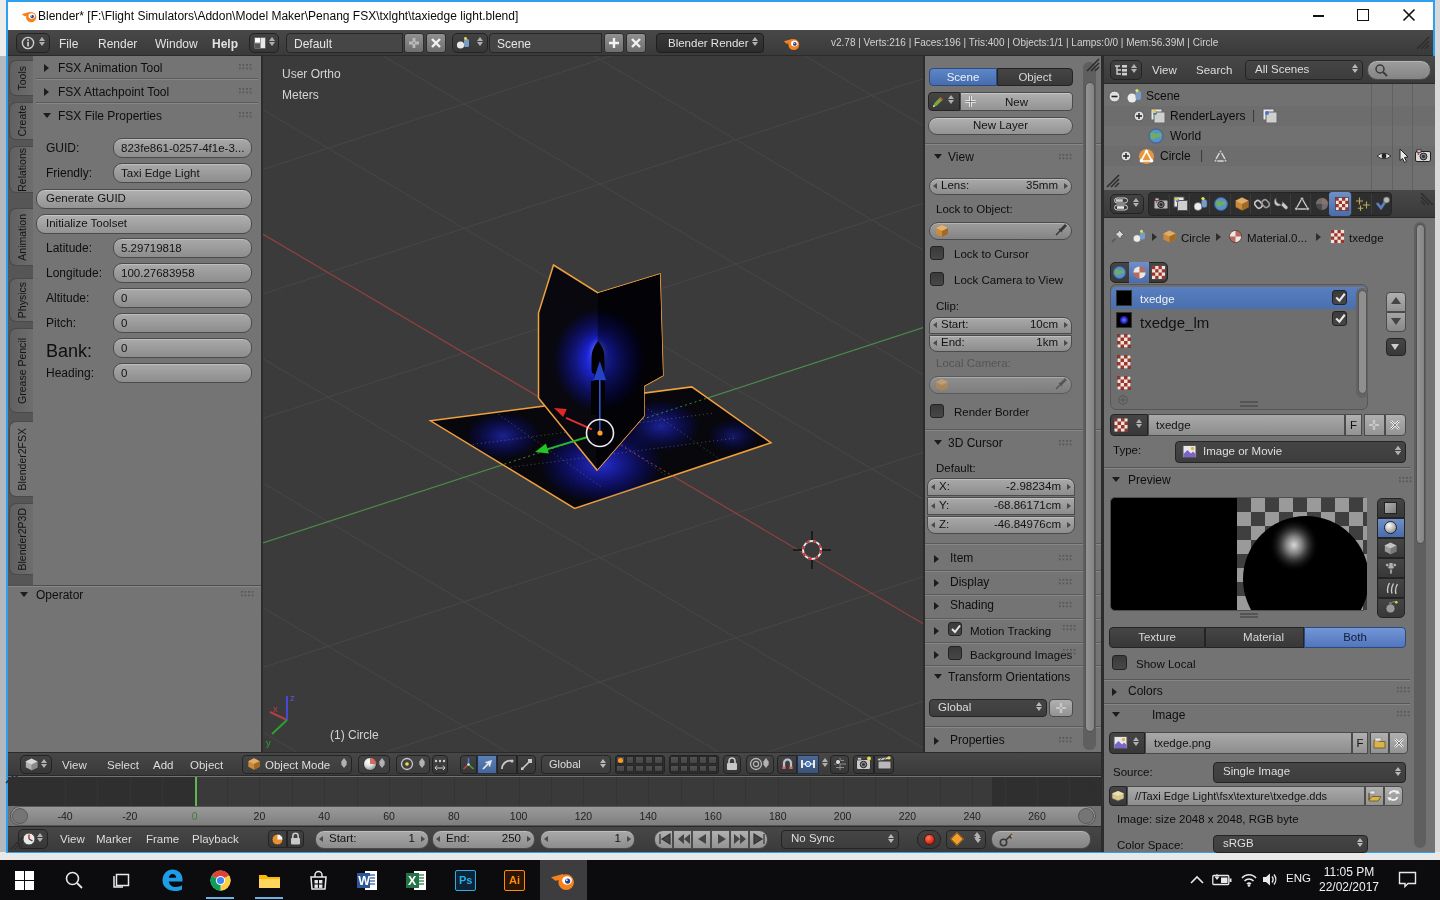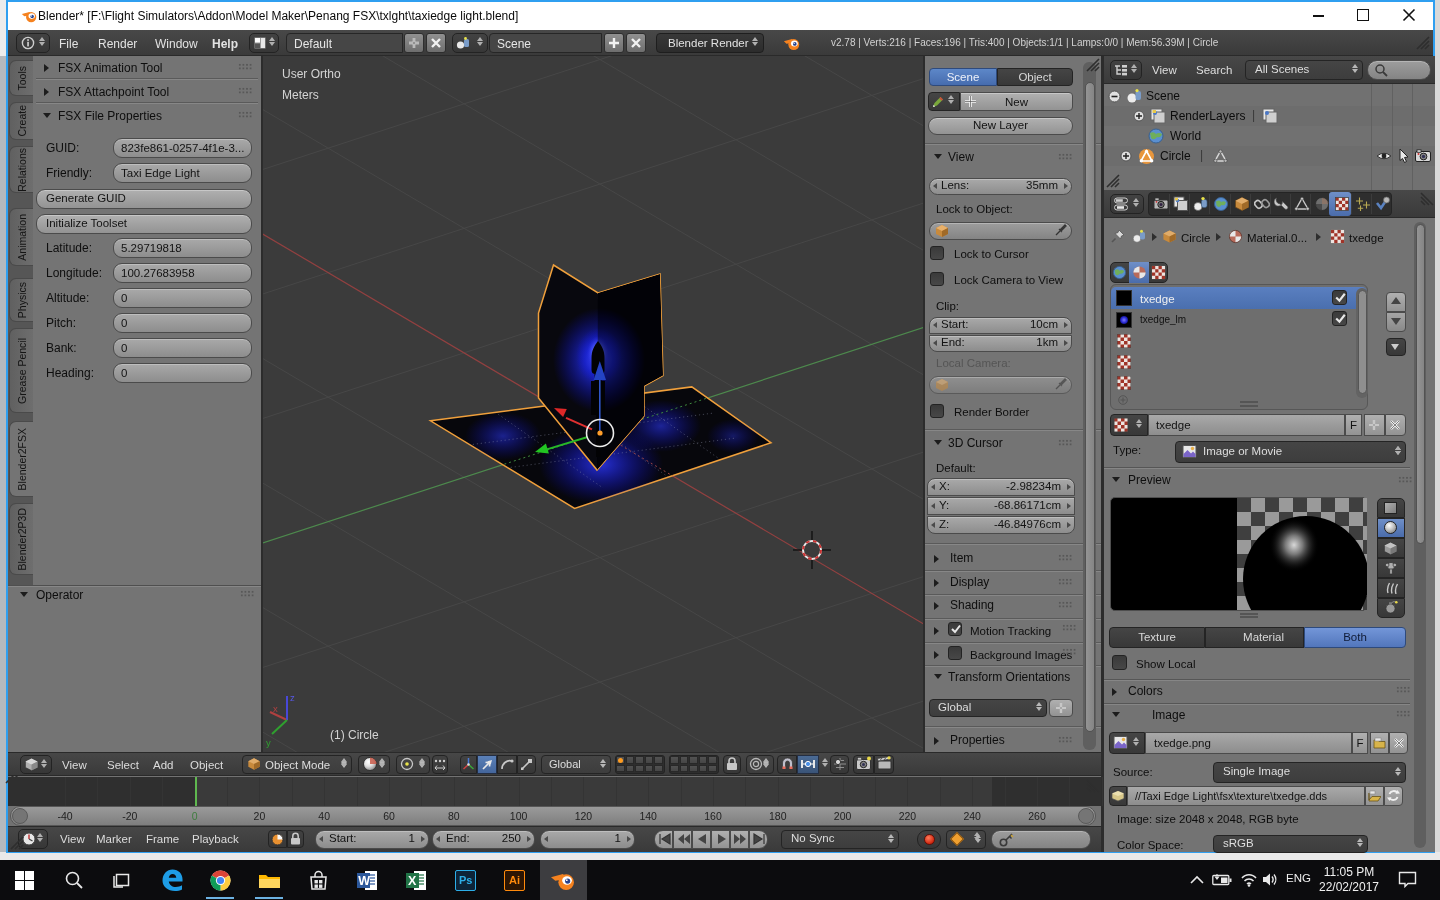--- a/index.html
+++ b/index.html
@@ -148,21 +148,21 @@
 <div class="abs " style="left:121px;top:242.5px;font-size:11.5px;color:#131313;font-weight:400;white-space:nowrap;line-height:1;">5.29719818</div>
 <div class="abs " style="left:46px;top:267px;font-size:12px;color:#0e0e0e;font-weight:400;white-space:nowrap;line-height:1;">Longitude:</div>
 <div class="abs " style="left:113px;top:263px;width:139px;height:20px;background:linear-gradient(180deg,#a9a9a9,#8d8d8d);border:1px solid #4b4b4b;border-radius:9px;box-shadow:inset 0 1px 0 rgba(255,255,255,.25)"></div>
 <div class="abs " style="left:121px;top:267.5px;font-size:11.5px;color:#131313;font-weight:400;white-space:nowrap;line-height:1;">100.27683958</div>
 <div class="abs " style="left:46px;top:292px;font-size:12px;color:#0e0e0e;font-weight:400;white-space:nowrap;line-height:1;">Altitude:</div>
 <div class="abs " style="left:113px;top:288px;width:139px;height:20px;background:linear-gradient(180deg,#a9a9a9,#8d8d8d);border:1px solid #4b4b4b;border-radius:9px;box-shadow:inset 0 1px 0 rgba(255,255,255,.25)"></div>
 <div class="abs " style="left:121px;top:292.5px;font-size:11.5px;color:#131313;font-weight:400;white-space:nowrap;line-height:1;">0</div>
 <div class="abs " style="left:46px;top:317px;font-size:12px;color:#0e0e0e;font-weight:400;white-space:nowrap;line-height:1;">Pitch:</div>
 <div class="abs " style="left:113px;top:313px;width:139px;height:20px;background:linear-gradient(180deg,#a9a9a9,#8d8d8d);border:1px solid #4b4b4b;border-radius:9px;box-shadow:inset 0 1px 0 rgba(255,255,255,.25)"></div>
 <div class="abs " style="left:121px;top:317.5px;font-size:11.5px;color:#131313;font-weight:400;white-space:nowrap;line-height:1;">0</div>
-<div class="abs " style="left:46px;top:342px;font-size:12px;color:#0e0e0e;font-weight:400;white-space:nowrap;line-height:1;text-align:center;">Bank:</div>
+<div class="abs " style="left:46px;top:342px;font-size:18px;color:#0e0e0e;font-weight:400;white-space:nowrap;line-height:1;text-align:center;">Bank:</div>
 <div class="abs " style="left:113px;top:338px;width:139px;height:20px;background:linear-gradient(180deg,#a9a9a9,#8d8d8d);border:1px solid #4b4b4b;border-radius:9px;box-shadow:inset 0 1px 0 rgba(255,255,255,.25)"></div>
 <div class="abs " style="left:121px;top:342.5px;font-size:11.5px;color:#131313;font-weight:400;white-space:nowrap;line-height:1;">0</div>
 <div class="abs " style="left:46px;top:367px;font-size:12px;color:#0e0e0e;font-weight:400;white-space:nowrap;line-height:1;">Heading:</div>
 <div class="abs " style="left:113px;top:363px;width:139px;height:20px;background:linear-gradient(180deg,#a9a9a9,#8d8d8d);border:1px solid #4b4b4b;border-radius:9px;box-shadow:inset 0 1px 0 rgba(255,255,255,.25)"></div>
 <div class="abs " style="left:121px;top:367.5px;font-size:11.5px;color:#131313;font-weight:400;white-space:nowrap;line-height:1;">0</div>
 <div class="abs " style="left:8px;top:585px;width:253px;height:1px;background:#4f4f4f"></div>
 <div class="abs " style="left:8px;top:586px;width:253px;height:1px;background:rgba(255,255,255,.14)"></div>
 <div class="abs" style="left:20px;top:592px;width:0;height:0;border:4.5px solid transparent;border-top:5.5px solid #1c1c1c;border-bottom:none"></div>
 <div class="abs " style="left:36px;top:589px;font-size:12px;color:#0e0e0e;font-weight:400;white-space:nowrap;line-height:1;">Operator</div>
 <div class="abs " style="left:240px;top:590px;width:14px;height:7px;background-image:radial-gradient(circle,#555 0.9px,rgba(0,0,0,0) 1.1px);background-size:3.6px 3.6px;opacity:.9"></div>
@@ -677,21 +677,21 @@
 <div class="abs " style="left:1110px;top:284px;width:258px;height:126px;background:#6e6e6e;border:1px solid #575757;border-radius:6px"></div>
 <div class="abs " style="left:1111px;top:287px;width:256px;height:22px;background:linear-gradient(180deg,#5a7fc0,#4a6fae);border-radius:5px 5px 0 0"></div>
 <div class="abs " style="left:1116px;top:290px;width:16px;height:16px;background:#000;border:1px solid #333"></div>
 <div class="abs " style="left:1140px;top:294px;font-size:11.5px;color:#f0f0f0;font-weight:400;white-space:nowrap;line-height:1;">txedge</div>
 <div class="abs " style="left:1332px;top:290px;width:15px;height:15px;background:linear-gradient(180deg,#3a3a3a,#474747);border:1px solid #232323;border-radius:3px"></div>
 <svg class="abs" style="left:1333px;top:290px" width="15" height="15" viewBox="0 0 14 14">
     <path d="M3 7 L6 10 L11 3.5" stroke="#e8e8e8" stroke-width="2" fill="none"></path>
   </svg>
 <div class="abs " style="left:1116px;top:312px;width:16px;height:16px;background:#000;border:1px solid #333"></div>
 <div class="abs" style="left:1120px;top:316px;width:8px;height:8px;border-radius:50%;background:radial-gradient(circle,#7a7aff 0%,#2222c8 55%,#000 100%)"></div>
-<div class="abs " style="left:1140px;top:315px;font-size:10px;color:#111;font-weight:400;white-space:nowrap;line-height:1;">txedge_lm</div>
+<div class="abs " style="left:1140px;top:315px;font-size:15px;color:#111;font-weight:400;white-space:nowrap;line-height:1;">txedge_lm</div>
 <div class="abs " style="left:1332px;top:311px;width:15px;height:15px;background:linear-gradient(180deg,#3a3a3a,#474747);border:1px solid #232323;border-radius:3px"></div>
 <svg class="abs" style="left:1333px;top:311px" width="15" height="15" viewBox="0 0 14 14">
     <path d="M3 7 L6 10 L11 3.5" stroke="#e8e8e8" stroke-width="2" fill="none"></path>
   </svg>
 <svg class="abs" style="left:1117px;top:334px" width="14" height="14">
     <rect x="0" y="0" width="14" height="14" fill="#ece4e0"></rect>
     <g fill="#a03428">
       <rect x="0" y="0" width="3.5" height="3.5"></rect>
       <rect x="7" y="0" width="3.5" height="3.5"></rect>
       <rect x="3.5" y="3.5" width="3.5" height="3.5"></rect>

